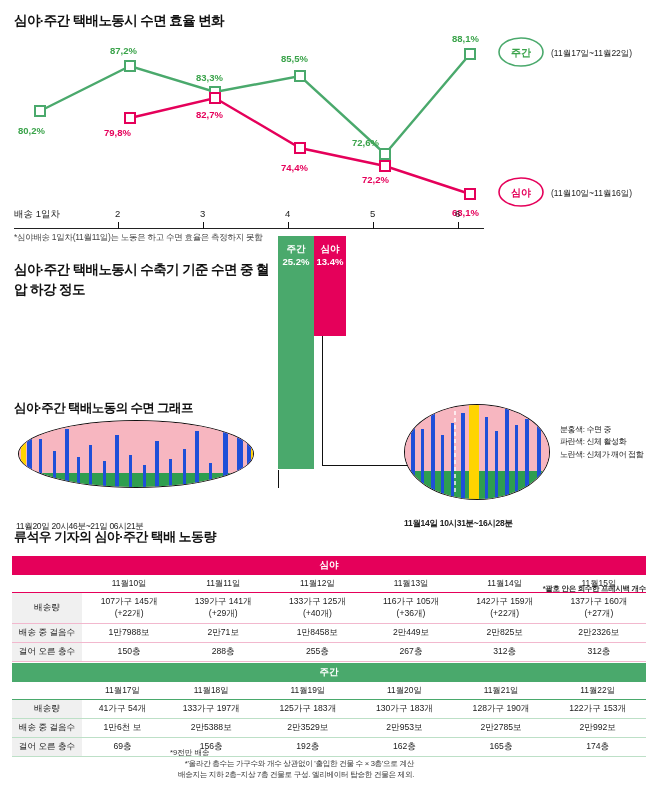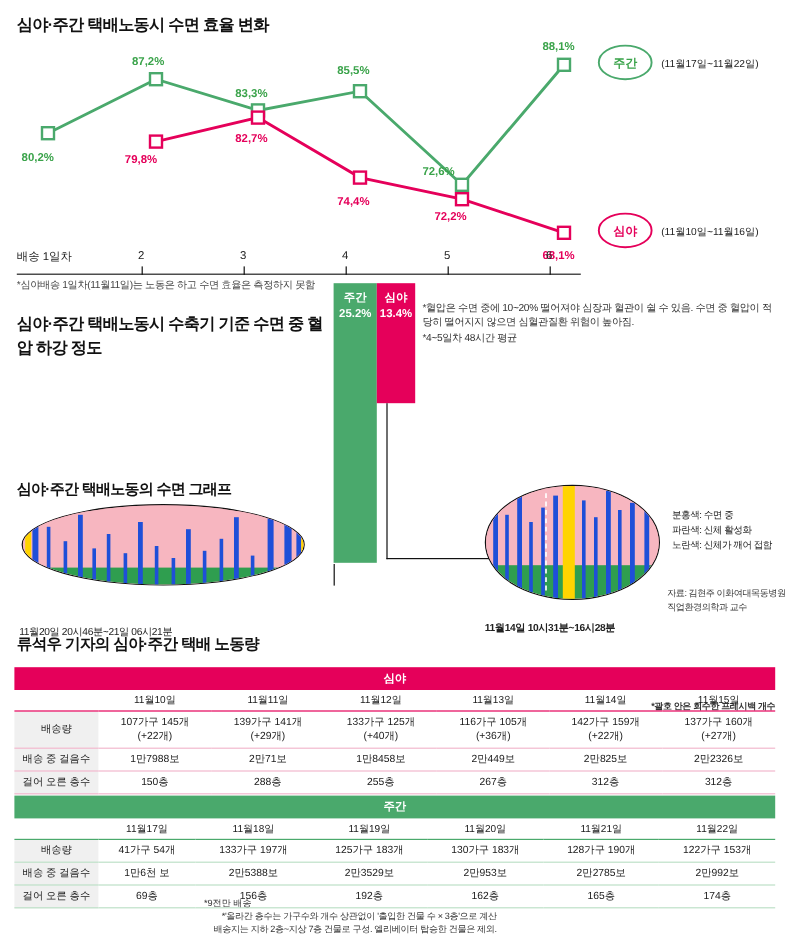--- a/index.html
+++ b/index.html
@@ -160,22 +160,20 @@
       </div>
     </div>
     <div class="bar-pink-mid">
       <div class="bar-cap">
         <span>심야</span><br>
         <span>13.4%</span>
       </div>
     </div>
   </div>
 
-  <div id="mid-note" style="white-space:pre-line;">*혈압은 수면 중에 10~20% 떨어져야 심장과 혈관이 쉴 수 있음. 수면 중 혈압이 적당히 떨어지지 않으면 심혈관질환 위험이 높아짐.
-*4~5일차 48시간 평균</div>
 
   <div class="connector" style="left:322px; top:336px; width:1.4px; height:130px;"></div>
   <div class="connector" style="left:322px; top:465px; width:160px; height:1.4px;"></div>
   <div class="connector" style="left:278px; top:470px; width:1.4px; height:18px;"></div>
 
   <div id="title-sleep" class="sec-title">심야·주간 택배노동의 수면 그래프</div>
 
   <div id="sleep-left" class="sleep-img">
     <svg width="236" height="68" viewBox="0 0 236 68">
       <rect x="0" y="0" width="236" height="68" fill="#f7b6c0"></rect>
@@ -230,21 +228,20 @@
       <line x1="50" y1="6" x2="50" y2="90" stroke="#ffffff" stroke-width="1.4" stroke-dasharray="4 3"></line>
     </svg>
   </div>
   <div id="sleep-cap-right" class="sleep-cap">11월14일 10시31분~16시28분</div>
 
   <div id="legend-sleep-wrap">
     <div>분홍색: 수면 중</div>
     <div>파란색: 신체 활성화</div>
     <div>노란색: 신체가 깨어 접함</div>
   </div>
-  <div id="source-line">자료: 김현주 이화여대목동병원 직업환경의학과 교수</div>
 
   <div id="title-table" class="sec-title">류석우 기자의 심야·주간 택배 노동량</div>
   <div id="table-note" class="note-small">*괄호 안은 회수한 프레시백 개수</div>
 
   <table id="tbl-night">
     <tbody>
         <tr>
           <td class="hdr-night" colspan="7">심야</td>
         </tr>
     <tr>

